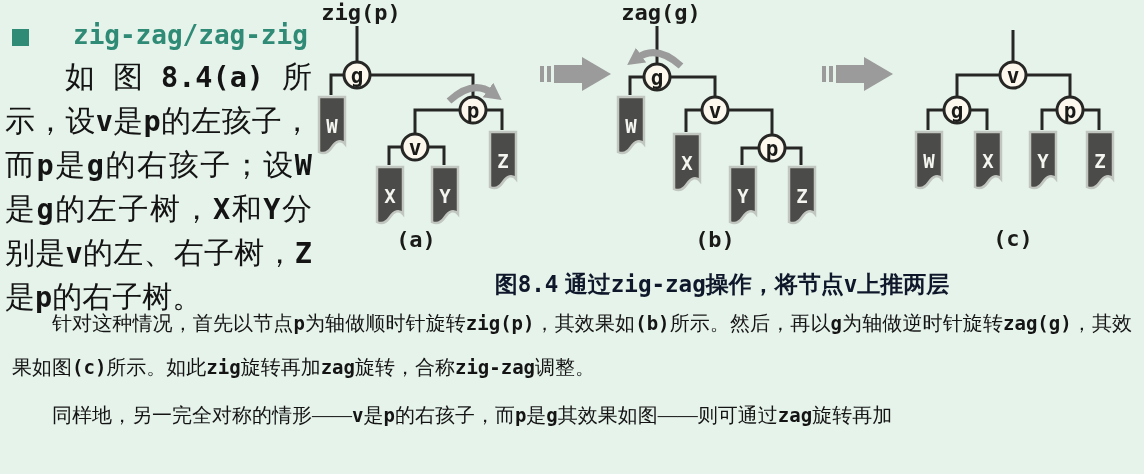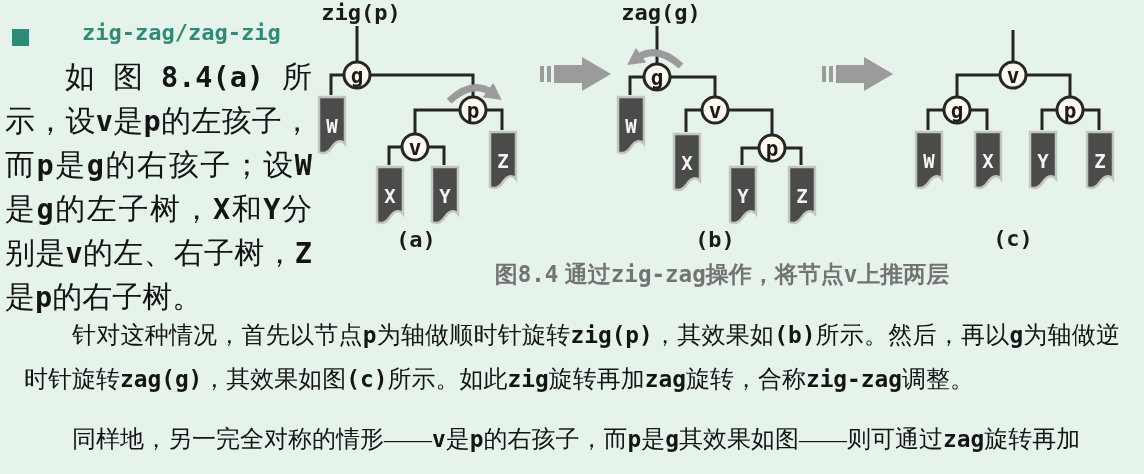--- a/index.html
+++ b/index.html
@@ -9,23 +9,23 @@
     font-family:"Liberation Serif","DejaVu Serif",serif;
     color:#141414;
   }
   .code{ font-family:"DejaVu Sans Mono","Liberation Mono",monospace; font-weight:bold; font-size:0.95em; }
   
   .bullet{
     position:absolute; left:12px; top:29px; width:17px; height:17px;
     background:#2f8b75;
   }
   .heading-label{
-    position:absolute; left:82px; top:20px;
+    position:absolute; left:73px; top:20px;
     font-family:"DejaVu Sans Mono","Liberation Mono",monospace;
-    font-weight:bold; font-size:22px; color:#2f8b75; white-space:nowrap;text-align:right;
+    font-weight:bold; font-size:26px; color:#2f8b75; white-space:nowrap;text-align:right;
   }
   
   .intro{
     position:absolute; left:5px; top:55px; width:307px;
     font-size:30px; line-height:43px; text-align:justify;
     text-indent:2em;
   }
   
   svg{ position:absolute; }
   .svg-a{ left:312px; top:0; }
@@ -44,31 +44,31 @@
     font-weight:bold; font-size:19px; fill:#f4f4f0; text-anchor:middle;
   }
   .op-label,.tag-label{
     font-family:"DejaVu Sans Mono","Liberation Mono",monospace;
     font-weight:bold; font-size:22px; fill:#1a1a18; text-anchor:middle;
   }
   .rot{ fill:none; stroke:#9b9b9b; stroke-width:7; }
   .gray{ fill:#9b9b9b; }
   
   .caption{
-    position:absolute; left:300px; top:259px; width:844px;
+    position:absolute; left:300px; top:269px; width:844px;
     text-align:center; font-family:"Liberation Sans","DejaVu Sans",sans-serif;
-    font-weight:bold; font-size:23px; color:#737373;
+    font-weight:bold; font-size:23px; color:#0f172a;
   }
   .caption .code{ font-size:0.98em; }
   
   .body-text{
     position:absolute; left:8px; top:297px; width:1128px;
   }
   .body-text p{
-    margin:16px; font-size:24px; line-height:44px;
+    margin:4px; font-size:20px; line-height:44px;
     text-indent:2em; text-align:justify;
   }
 </style>
 </head>
 <body>
 
 <div class="page">
 
   <span class="bullet"></span>
   <span class="heading-label">zig-zag/zag-zig</span>

